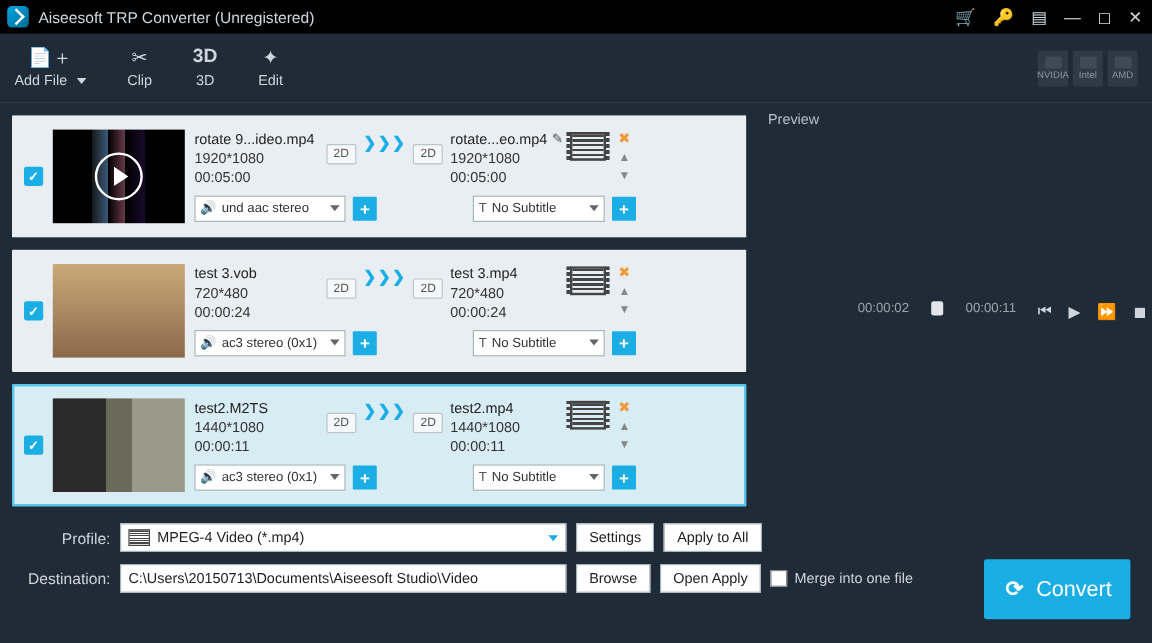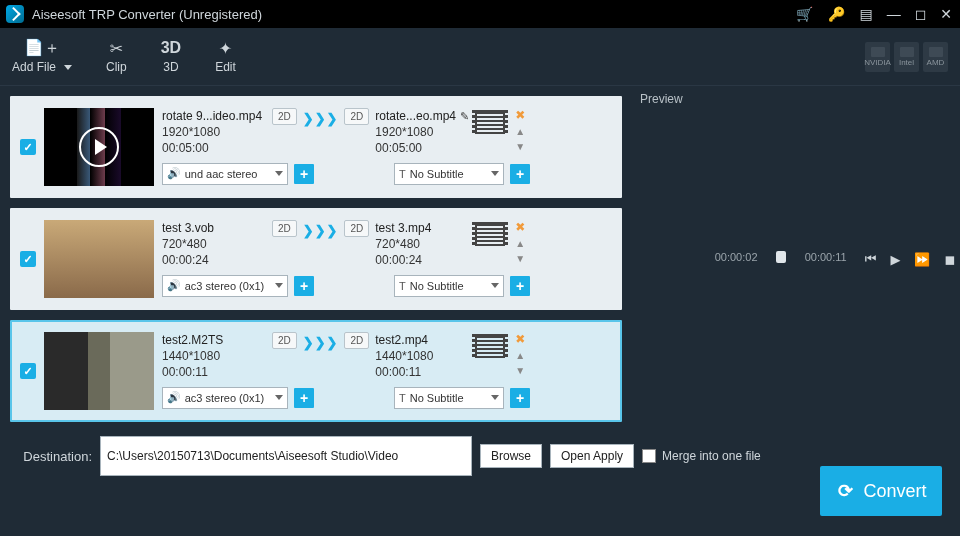--- a/index.html
+++ b/index.html
@@ -27,21 +27,21 @@
 .thumb.t1{background:linear-gradient(90deg,#000 30%,#1a1a1a 30%,#3a5a7a 42%,#000 42%,#6a3a4a 55%,#000 55%,#1a0a2a 70%,#000 70%)}
 .thumb.t2{background:linear-gradient(#c9a978,#8a6a4a)}
 .thumb.t3{background:linear-gradient(90deg,#2a2a2a 40%,#6a6a5a 40%,#6a6a5a 60%,#9a9a8a 60%)}
 .playcircle{width:40px;height:40px;border:2px solid #fff;border-radius:50%;display:flex;align-items:center;justify-content:center;position:absolute}
 .playcircle::after{content:"";width:0;height:0;border-left:12px solid #fff;border-top:8px solid transparent;border-bottom:8px solid transparent;margin-left:3px}
 .info{flex:1;display:flex;flex-direction:column;gap:6px;color:#333}
 .inforow{display:flex;align-items:flex-start;gap:6px}
 .meta{display:flex;flex-direction:column;font-size:12px;line-height:1.35;width:104px;color:#222}
 .meta.out{width:94px}
 .dim{color:#333}
-.badge{background:#f6f8f9;border:1px solid #b9c4cb;padding:2px 5px;font-size:10px;color:#555;border-radius:2px;align-self:flex-start;margin-top:0}
+.badge{background:#f6f8f9;border:1px solid #b9c4cb;padding:2px 5px;font-size:10px;color:#555;border-radius:2px;align-self:flex-start;margin-top:12px}
 .arrows{color:#1aaee5;font-size:13px;letter-spacing:1px;font-weight:bold;align-self:flex-start;margin-top:3px}
 .outname{display:flex;align-items:flex-end;gap:4px}
 .pencil{font-size:11px;color:#444}
 .filmicon{width:30px;height:24px;border:2px solid #444;align-self:flex-start;margin-top:2px;position:relative;background:repeating-linear-gradient(#444 0 2px,transparent 2px 4px)}
 .filmicon::before,.filmicon::after{content:"";position:absolute;width:4px;top:-2px;bottom:-2px;background:repeating-linear-gradient(#444 0 3px,transparent 3px 5px)}
 .filmicon::before{left:-5px}
 .filmicon::after{right:-5px}
 .sideicons{display:flex;flex-direction:column;gap:4px;align-items:center;margin-left:4px}
 .sideicons span{font-size:12px;color:#f19a3a;cursor:pointer}
 .sideicons .arr{color:#888;font-size:10px}
@@ -65,21 +65,21 @@
 .pctrl span{color:#cfd6db;font-size:13px;cursor:pointer}
 .pctrl .sep{flex:1}
 .vol{display:flex;align-items:center;gap:6px}
 .vol .track2{width:60px;height:4px;background:#1aaee5}
 .bottom{padding:12px 14px 0;display:flex;flex-direction:column;gap:10px}
 .row{display:flex;align-items:center;gap:8px}
 .lbl{width:78px;text-align:right;font-size:13px;color:#cfd6db}
 .profile-sel{flex:0 0 372px;height:24px;background:#fff;color:#222;display:flex;align-items:center;padding:0 6px;font-size:12px;gap:6px;border:1px solid #a8b4bc}
 .profile-sel .film{width:18px;height:14px;border:1px solid #444;background:repeating-linear-gradient(#444 0 1px,transparent 1px 2px)}
 .btn{height:24px;background:#fff;border:1px solid #a8b4bc;color:#222;font-size:12px;padding:0 10px;display:flex;align-items:center;cursor:pointer}
-.dest-in{flex:0 0 372px;height:40px;background:#fff;color:#222;border:1px solid #a8b4bc;padding:0 6px;font-size:12px;display:flex;align-items:center}
+.dest-in{flex:0 0 372px;height:24px;background:#fff;color:#222;border:1px solid #a8b4bc;padding:0 6px;font-size:12px;display:flex;align-items:center}
 .merge{display:flex;align-items:center;gap:6px;font-size:12px;color:#cfd6db}
 .merge .cb{width:14px;height:14px;background:#fff;border:1px solid #888}
 .convert{position:absolute;right:18px;bottom:20px;width:122px;height:50px;background:#1aaee5;color:#fff;font-size:18px;display:flex;align-items:center;justify-content:center;gap:8px;border-radius:2px;cursor:pointer}
 .convert .circ{width:20px;height:20px;display:flex;align-items:center;justify-content:center;font-size:18px;font-weight:bold}
 </style>
 </head>
 <body>
 
 <div class="titlebar">
   <div class="logo"></div>
@@ -288,20 +288,30 @@
       <div class="vol">
           <span>🔊</span>
           <div class="track2"></div>
         </div>
     </div>
   </div>
 </div>
 
 <div class="bottom">
   <div class="row">
+    <div class="lbl">Profile:</div>
+    <div class="profile-sel">
+        <div class="film"></div>
+        <span>MPEG-4 Video (*.mp4)</span>
+        <div class="caret" style="border-top-color:#1aaee5"></div>
+      </div>
+    <div class="btn">Settings</div>
+    <div class="btn">Apply to All</div>
+  </div>
+  <div class="row">
     <div class="lbl">Destination:</div>
     <div class="dest-in">
         <span>C:\Users\20150713\Documents\Aiseesoft Studio\Video</span>
       </div>
     <div class="btn">Browse</div>
     <div class="btn">Open Apply</div>
     <div class="merge">
         <div class="cb"></div>
         <span>Merge into one file</span>
       </div>

